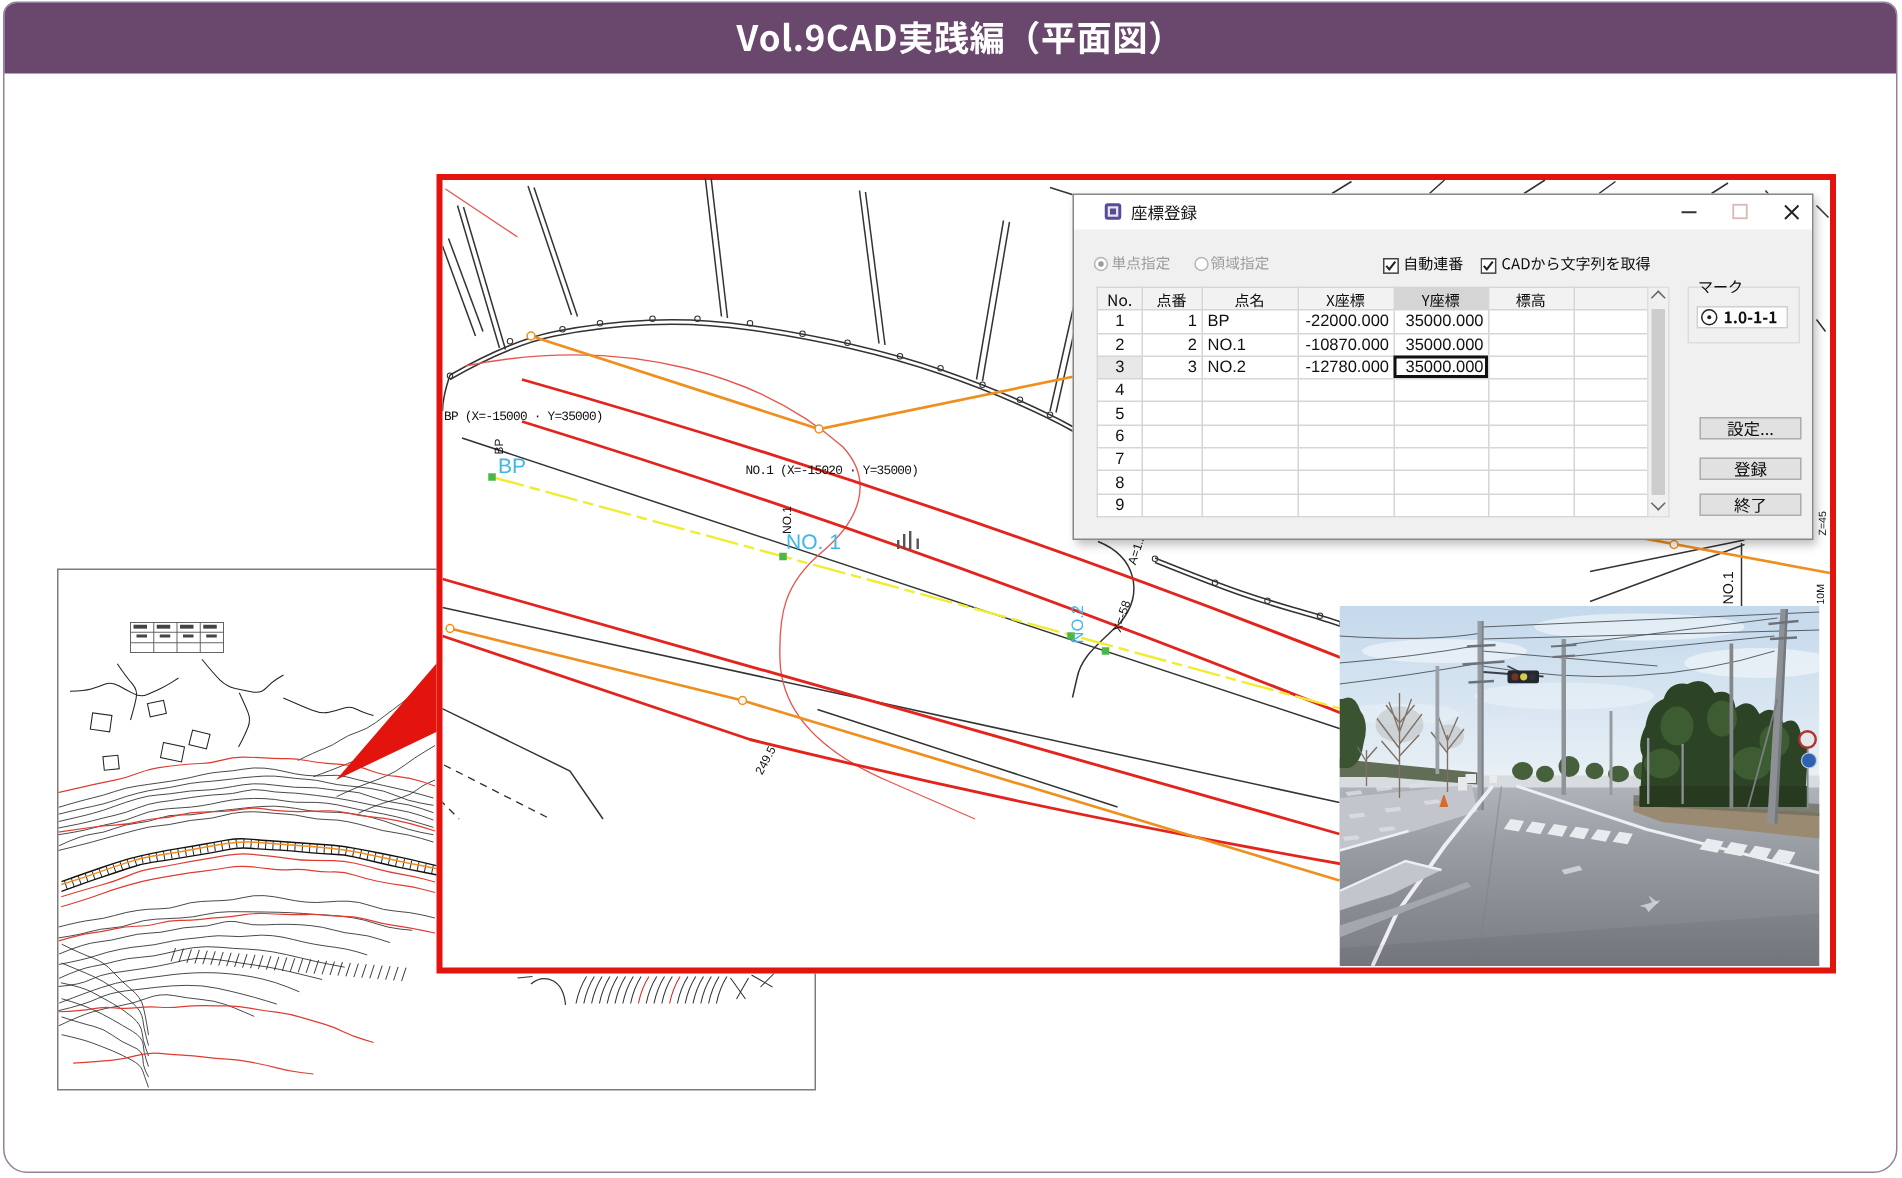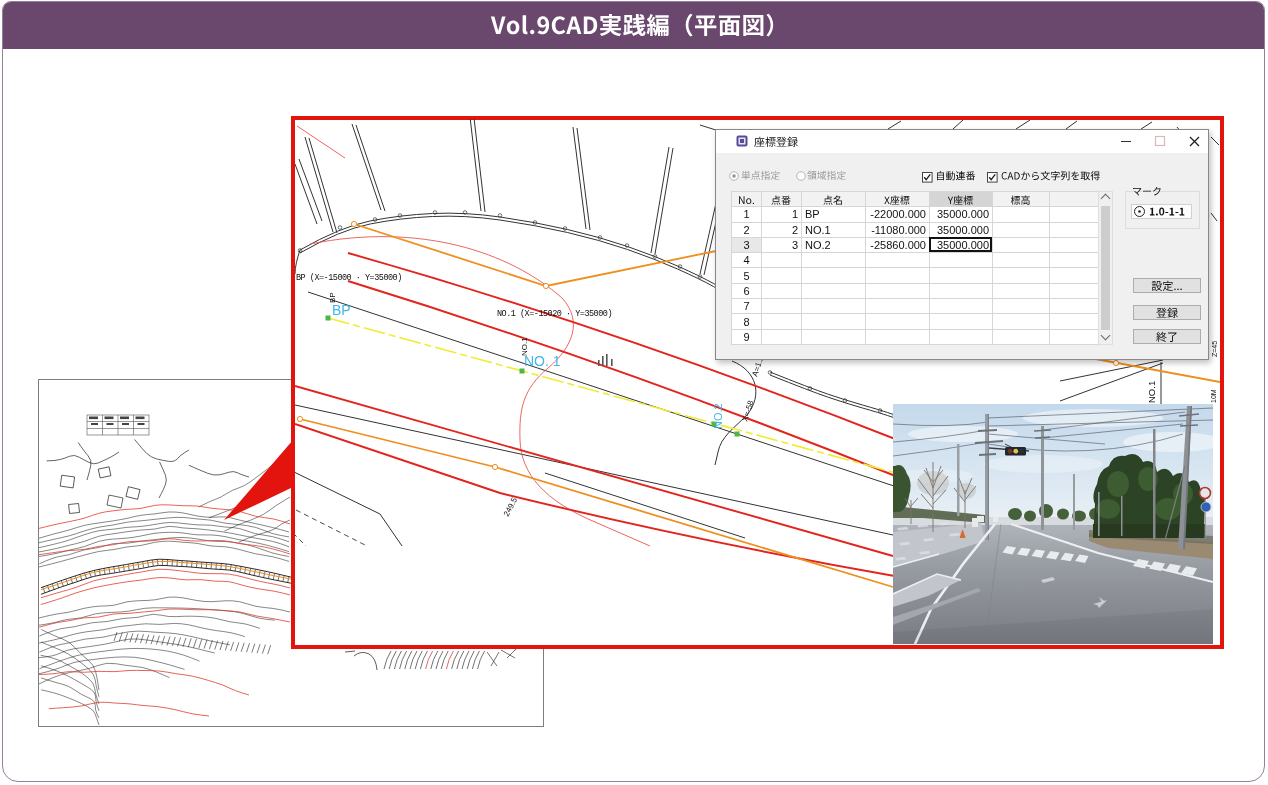--- a/index.html
+++ b/index.html
@@ -565,30 +565,30 @@
               <td class="l">BP</td>
               <td class="r">-22000.000</td>
               <td class="r y">35000.000</td>
               <td></td>
               <td></td>
             </tr>
 <tr>
               <td class="c">2</td>
               <td class="r">2</td>
               <td class="l">NO.1</td>
-              <td class="r">-11080.000</td>
+              <td class="r">-10870.000</td>
               <td class="r y">35000.000</td>
               <td></td>
               <td></td>
             </tr>
 <tr>
               <td class="c selrow">3</td>
               <td class="r">3</td>
               <td class="l">NO.2</td>
-              <td class="r">-25860.000</td>
+              <td class="r">-12780.000</td>
               <td class="r y">35000.000</td>
               <td></td>
               <td></td>
             </tr>
 <tr>
               <td class="c">4</td>
               <td class="r"></td>
               <td class="l"></td>
               <td class="r"></td>
               <td class="r y"></td>

